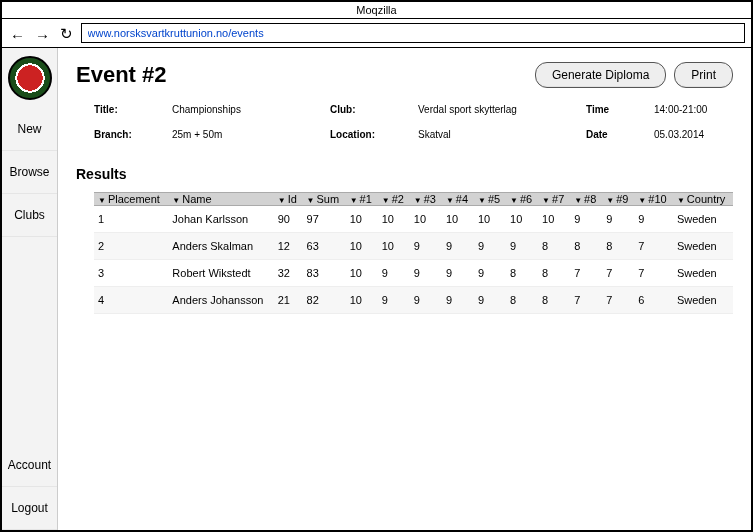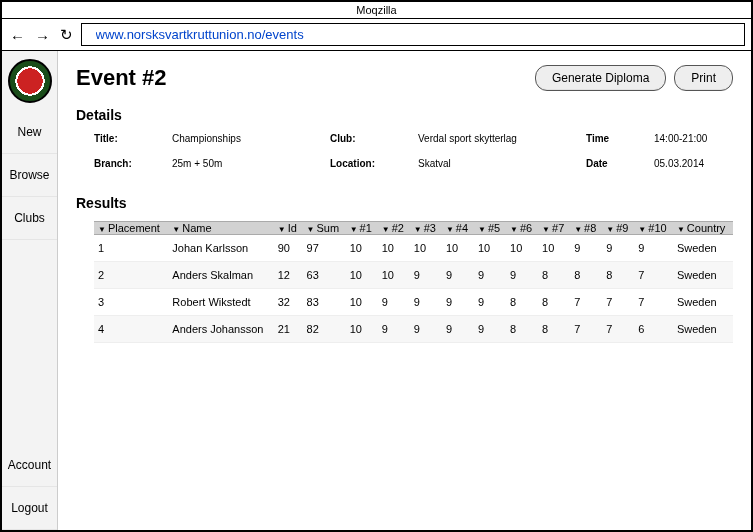--- a/index.html
+++ b/index.html
@@ -1,21 +1,21 @@
 <!DOCTYPE html>
 <html><head>
 <meta charset="utf-8">
 <style>
   * { box-sizing: border-box; margin: 0; padding: 0; }
   body { font-family: Arial, Helvetica, sans-serif; font-size: 12px; background: #fff; color: #000; width: 753px; }
   .frame { border: 2px solid #000; width: 753px; height: 532px; display: flex; flex-direction: column; }
   .titlebar { text-align: center; font-size: 11px; padding: 2px 0; border-bottom: 1px solid #000; background: #fff; }
   .navbar { display: flex; align-items: center; padding: 4px 6px; gap: 6px; border-bottom: 1px solid #000; }
   .nav-btn { font-size: 15px; line-height: 1; padding: 0 2px; cursor: pointer; user-select: none; }
-  .urlbar { flex: 1; border: 1px solid #000; padding: 3px 14px; font-size: 13px; color: #0044cc; background: #fff; }
+  .urlbar { flex: 1; border: 1px solid #000; padding: 3px 6px; font-size: 11px; color: #0044cc; background: #fff; }
   .body { flex: 1; display: flex; overflow: hidden; }
   .sidebar { width: 56px; border-right: 1px solid #ccc; display: flex; flex-direction: column; background: #f3f3f3; }
   .logo-wrap { display:flex; justify-content:center; padding:8px 0; }
   .logo { width: 44px; height: 44px; border-radius: 50%; background: radial-gradient(circle at 50% 50%, #cc2222 0 45%, #fff 45% 52%, #1a4d1a 52% 100%); border: 2px solid #000; }
   .side-item { text-align: center; padding: 14px 0; font-size: 12px; cursor: pointer; border-bottom: 1px solid #e5e5e5; background:#f3f3f3; }
   .spacer { flex: 1; }
   .main { flex: 1; padding: 14px 18px; overflow: auto; }
   .header-row { display: flex; justify-content: space-between; align-items: center; margin-bottom: 16px; }
   h1 { font-size: 22px; font-weight: bold; }
   .btns { display: flex; gap: 8px; }
@@ -58,21 +58,20 @@
 
     <div class="main">
       <div class="header-row">
         <h1>Event #2</h1>
         <div class="btns">
           <button class="btn">Generate Diploma</button>
           <button class="btn">Print</button>
         </div>
       </div>
 
-      <div class="section-title">Details</div>
       <div class="details-grid">
         <div class="lbl">Title:</div>
         <div>Championships</div>
         <div class="lbl">Club:</div>
         <div>Verdal sport skytterlag</div>
         <div class="lbl">Time</div>
         <div>14:00-21:00</div>
 
         <div class="lbl">Branch:</div>
         <div>25m + 50m</div>

